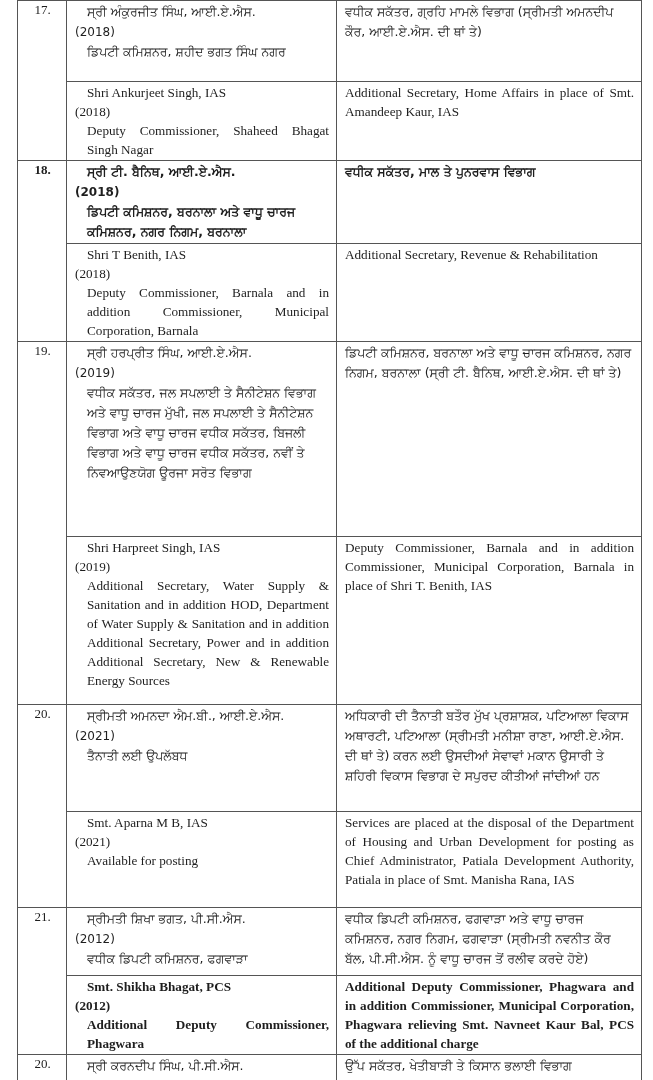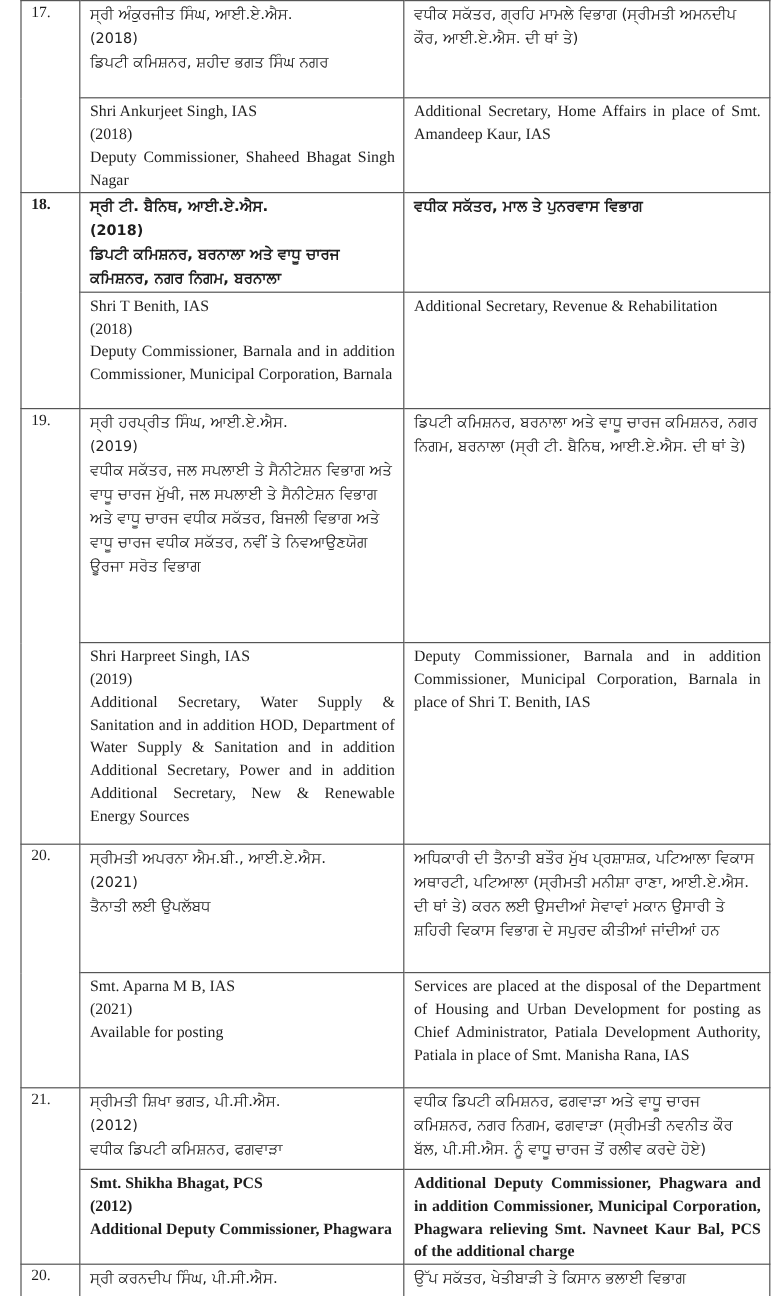--- a/index.html
+++ b/index.html
@@ -1,25 +1,25 @@
 <!DOCTYPE html>
 <html><head>
 <meta charset="utf-8">
 <style>
   html, body { margin:0; padding:0; background:#ffffff; }
   body { width:653px; height:1080px; position:relative; overflow:hidden;
          font-family:"DejaVu Serif", "Liberation Serif", serif; color:#1e1e1e; }
   table.doc { position:absolute; left:17px; top:0; width:623px; border-collapse:collapse; table-layout:fixed; }
   table.doc td { border:1px solid #555; vertical-align:top; padding:1px 7px 1px 8px; }
-  td.num { width:33px; font-family:"Liberation Serif", serif; font-size:13px; padding-top:3px; }
+  td.num { width:33px; text-align:center; font-family:"Liberation Serif", serif; font-size:13px; padding-top:3px; }
   td.c2 { width:254px; }
   td.c3 { width:289px; }
   .pa { font-family:"DejaVu Sans", sans-serif; font-size:12.5px; line-height:20px; }
   .en { font-family:"Liberation Serif", serif; font-size:13.2px; line-height:19px; text-align:justify; }
-  .line { display:block; }
+  .line { display:block;margin-left:12px; }
   .yr { display:block; }
   .pa .yr { font-size:12px; }
   .en .yr { font-size:13.2px; }
 </style>
 </head>
 <body>
 
 <table class="doc">
 
   <tbody>
@@ -73,21 +73,21 @@
       <span class="line">Shri Harpreet Singh, IAS</span>
       <span class="yr">(2019)</span>
       <span class="line">Additional Secretary, Water Supply &amp; Sanitation and in addition HOD, Department of Water Supply &amp; Sanitation and in addition Additional Secretary, Power and in addition Additional Secretary, New &amp; Renewable Energy Sources</span>
     </td>
     <td class="c3 en">Deputy Commissioner, Barnala and in addition Commissioner, Municipal Corporation, Barnala in place of Shri T. Benith, IAS</td>
   </tr>
 
   <tr style="height:107px;">
     <td class="num" rowspan="2">20.</td>
     <td class="c2 pa">
-      <span class="line">ਸ੍ਰੀਮਤੀ ਅਪਰਨਾ ਐਮ.ਬੀ., ਆਈ.ਏ.ਐਸ.</span>
+      <span class="line">ਸ੍ਰੀਮਤੀ ਅਮਨਦਾ ਐਮ.ਬੀ., ਆਈ.ਏ.ਐਸ.</span>
       <span class="yr">(2021)</span>
       <span class="line">ਤੈਨਾਤੀ ਲਈ ਉਪਲੱਬਧ</span>
     </td>
     <td class="c3 pa">ਅਧਿਕਾਰੀ ਦੀ ਤੈਨਾਤੀ ਬਤੌਰ ਮੁੱਖ ਪ੍ਰਸ਼ਾਸ਼ਕ, ਪਟਿਆਲਾ ਵਿਕਾਸ ਅਥਾਰਟੀ, ਪਟਿਆਲਾ (ਸ੍ਰੀਮਤੀ ਮਨੀਸ਼ਾ ਰਾਣਾ, ਆਈ.ਏ.ਐਸ. ਦੀ ਥਾਂ ਤੇ) ਕਰਨ ਲਈ ਉਸਦੀਆਂ ਸੇਵਾਵਾਂ ਮਕਾਨ ਉਸਾਰੀ ਤੇ ਸ਼ਹਿਰੀ ਵਿਕਾਸ ਵਿਭਾਗ ਦੇ ਸਪੁਰਦ ਕੀਤੀਆਂ ਜਾਂਦੀਆਂ ਹਨ</td>
   </tr>
   <tr style="height:96px;">
     <td class="c2 en">
       <span class="line">Smt. Aparna M B, IAS</span>
       <span class="yr">(2021)</span>
       <span class="line">Available for posting</span>

